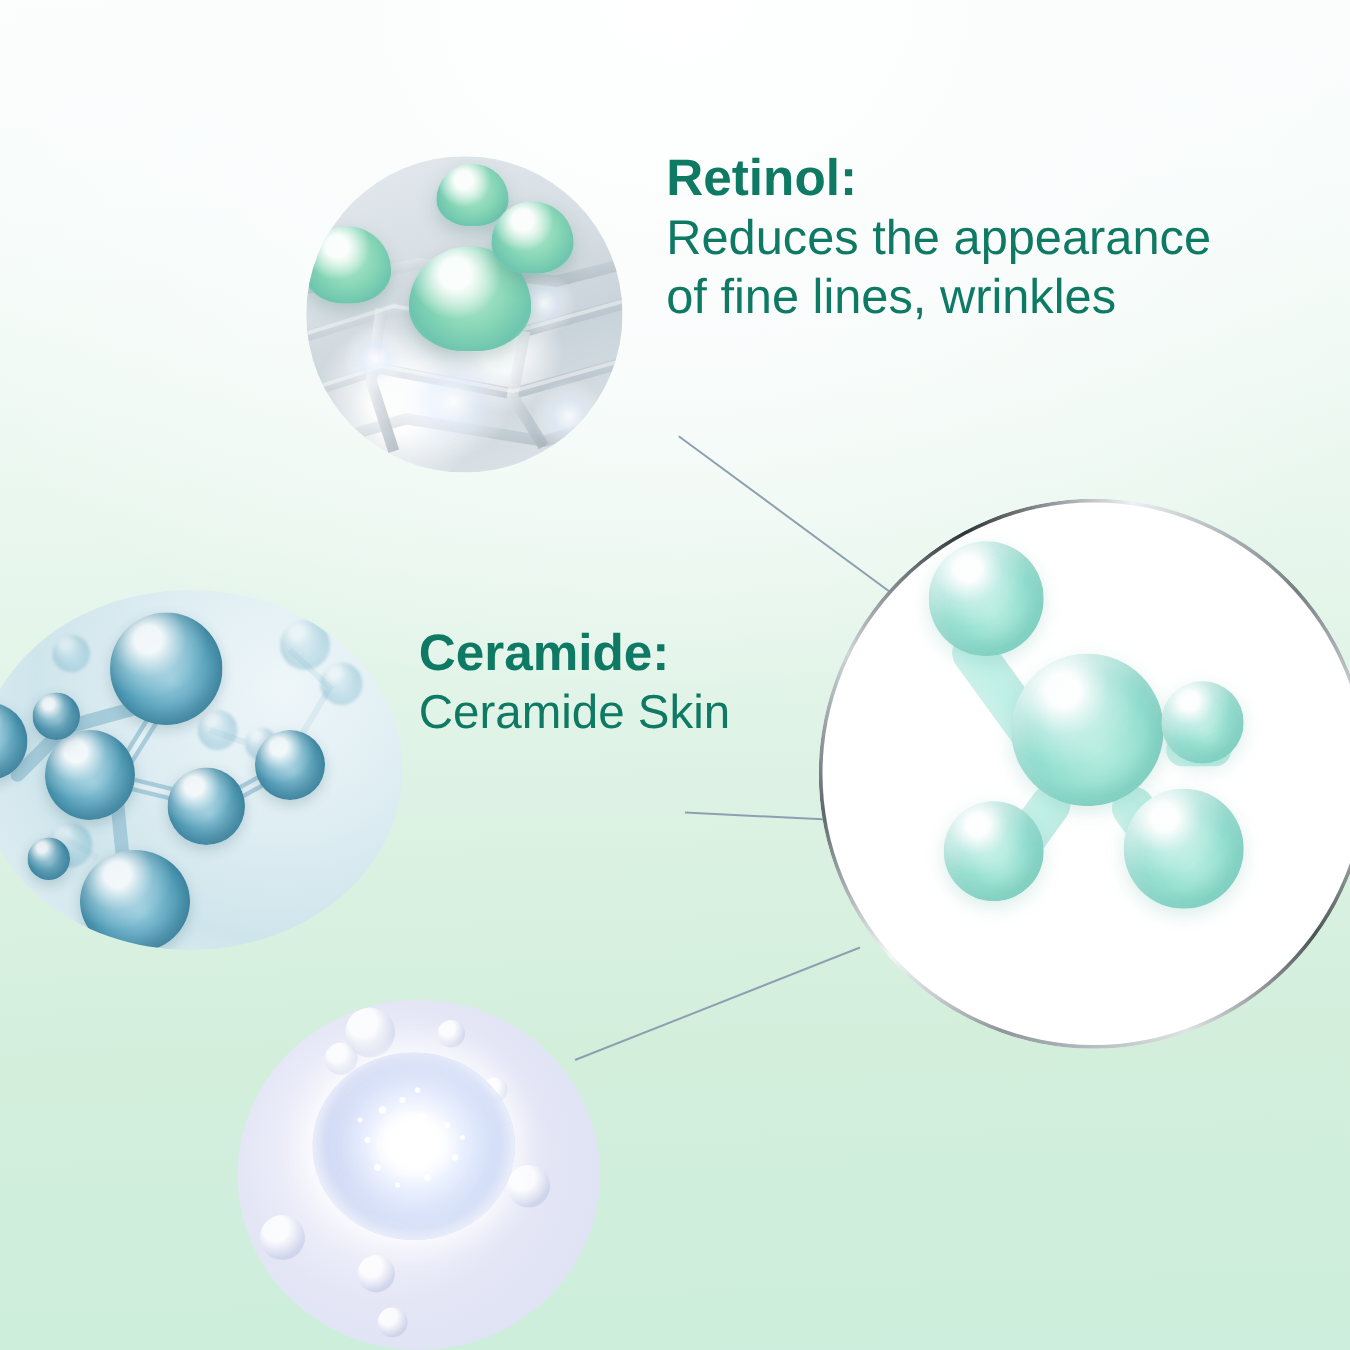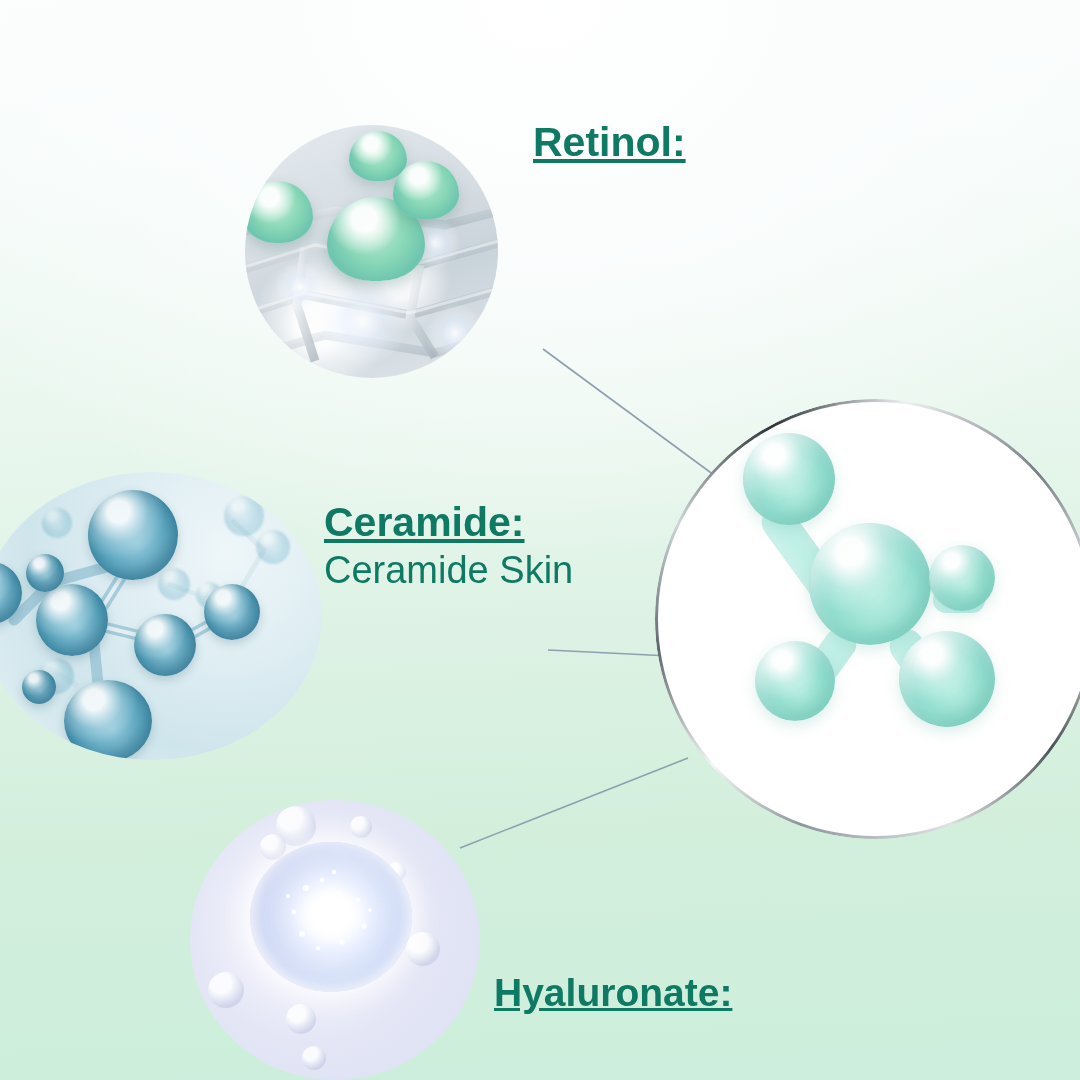--- a/index.html
+++ b/index.html
@@ -22,26 +22,26 @@
     white-space:nowrap;font-weight:400;
   }
   .title .t-black{color:#141414;}
   .title .t-accent{color:#3dc4c9;}
 
   
   .lines{position:absolute;left:0;top:0;width:1080px;height:1080px;pointer-events:none;}
 
   
   .txtblock{position:absolute;color:#0f7a64;}
-  .txtblock .head{font-weight:700;line-height:1.18;text-decoration:underline;}
+  .txtblock .head{font-weight:700;line-height:1.18;}
   .txtblock .body{font-weight:400;line-height:1.2;}
 
   #block-retinol{left:533px;top:118px;font-size:39px;}
   #block-retinol .head{font-size:41px;margin-bottom:2px;}
-  #block-ceramide{left:324px;top:498px;font-size:38px;}
+  #block-ceramide{left:335px;top:498px;font-size:38px;}
   #block-ceramide .head{font-size:41px;margin-bottom:2px;}
   #block-hyaluronate{left:494px;top:970px;font-size:37px;}
   #block-hyaluronate .head{font-size:39px;margin-bottom:2px;}
 
   
   .disc{position:absolute;border-radius:50%;overflow:hidden;}
 
   
   #disc-retinol{
     left:245px;top:125px;width:253px;height:253px;
@@ -238,24 +238,25 @@
     <div class="mbond" style="left:248px;top:218px;width:34px;height:100px;transform:rotate(-36deg);transform-origin:50% 50%;"></div>
     <div class="mbub" style="left:82px;top:28px;width:92px;height:92px;"></div>
     <div class="mbub" style="left:148px;top:118px;width:122px;height:122px;"></div>
     <div class="mbub" style="left:268px;top:140px;width:66px;height:66px;"></div>
     <div class="mbub" style="left:94px;top:236px;width:80px;height:80px;"></div>
     <div class="mbub" style="left:238px;top:226px;width:96px;height:96px;"></div>
   </div>
 
   <div class="txtblock" id="block-retinol">
     <div class="head">Retinol:</div>
+    <div class="body">Reduces the appearance</div>
+    <div class="body">of fine lines, wrinkles</div>
   </div>
 
   <div class="txtblock" id="block-ceramide">
     <div class="head">Ceramide:</div>
     <div class="body">Ceramide Skin</div>
   </div>
 
   <div class="txtblock" id="block-hyaluronate">
-    <div class="head">Hyaluronate:</div>
   </div>
 
 </div>
 
 </body></html>

